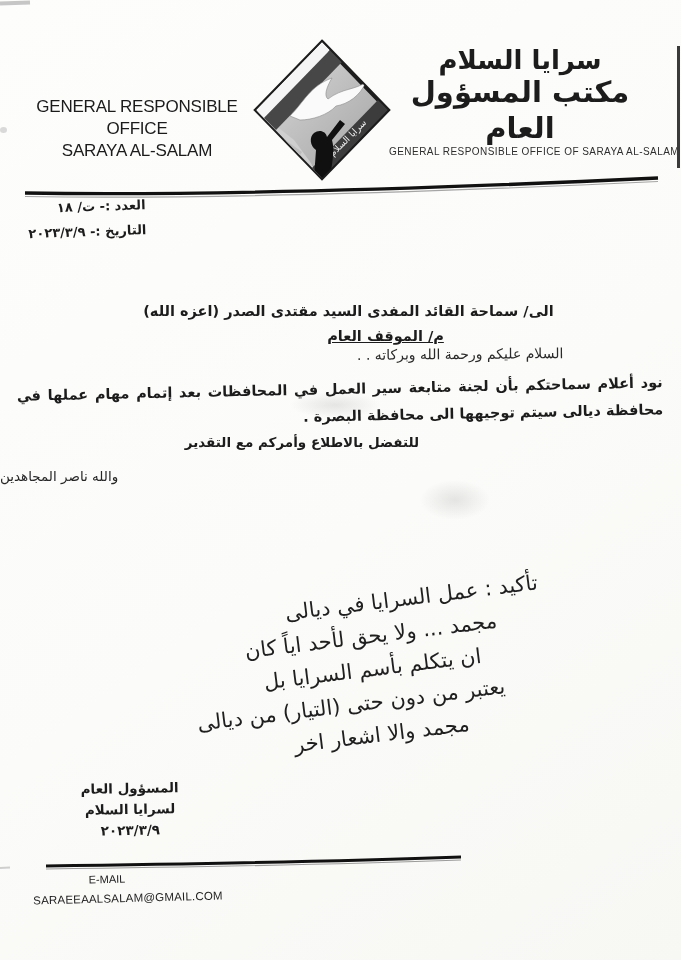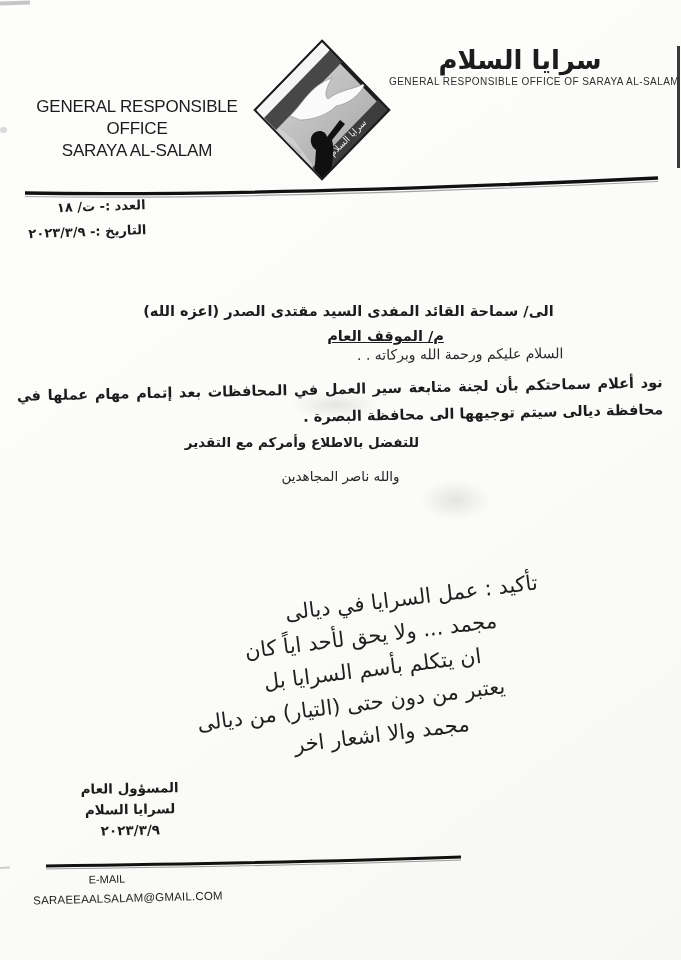--- a/index.html
+++ b/index.html
@@ -39,21 +39,21 @@
     font-size:14.5px;font-weight:bold;text-decoration:underline;transform:translateX(45px);}
   .greeting-line{right:118px;top:346px;direction:rtl;font-size:14px;color:#2a2a2a;
     transform:rotate(-0.5deg);}
   
   .body-par{
     left:17px;top:376px;width:646px;direction:rtl;text-align:justify;
     font-size:14.5px;font-weight:bold;line-height:27px;transform:rotate(-1.2deg);
   }
   .closing-line{left:0;top:434px;width:604px;text-align:center;direction:rtl;
     font-size:13.5px;font-weight:bold;}
-  .motto-line{left:0;top:468px;width:681px;text-align:center;direction:rtl;
+  .motto-line{left:0;top:468px;width:681px;text-align:left;direction:rtl;
     font-size:13.5px;color:#262626;}
   
   .hand-block{
     left:128px;top:588px;width:474px;direction:rtl;transform:rotate(-7deg);
     font-size:21px;line-height:33px;color:#1f1f1f;
   }
   .hand-line{text-align:right;white-space:nowrap;letter-spacing:1px;}
   .hand-line:nth-child(1){margin-right:55px;}
   .hand-line:nth-child(2){margin-right:100px;}
   .hand-line:nth-child(3){margin-right:120px;}
@@ -120,20 +120,21 @@
         <path d="M112,46 l7,-3 l-5,6 z" fill="#f0f0f0"></path>
 
         <path d="M64,142 L66,114 C60,110 59,101 64,97 C69,93 76,95 77,101 L90,84 L95,88 L82,104
                  C85,114 82,128 80,142 Z" fill="#101010"></path>
       </g>
     </svg>
   </div>
 
   <div class="abs hdr-right">
     <div class="ar1">سرايا السلام</div>
+    <div class="ar2">مكتب المسؤول العام</div>
     <div class="sub">GENERAL RESPONSIBLE OFFICE OF SARAYA AL-SALAM</div>
   </div>
 
   <svg class="abs" style="left:0;top:170px;" width="681" height="32">
     <path d="M25 23 C150 25 360 22 658 8" fill="none" stroke="#111" stroke-width="3.4"></path>
     <path d="M25 26.5 C150 28.5 360 25.5 658 11.5" fill="none" stroke="#a5a5a5" stroke-width="1.2"></path>
   </svg>
 
   <div class="abs ref-block">
     <div>العدد :- ت/ ١٨</div>

